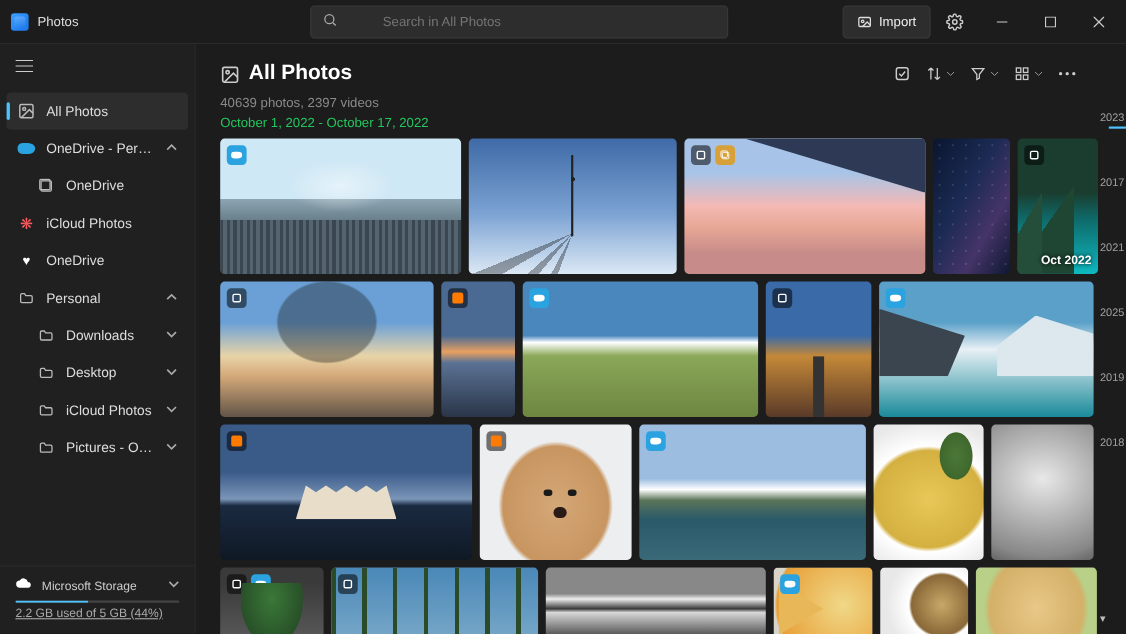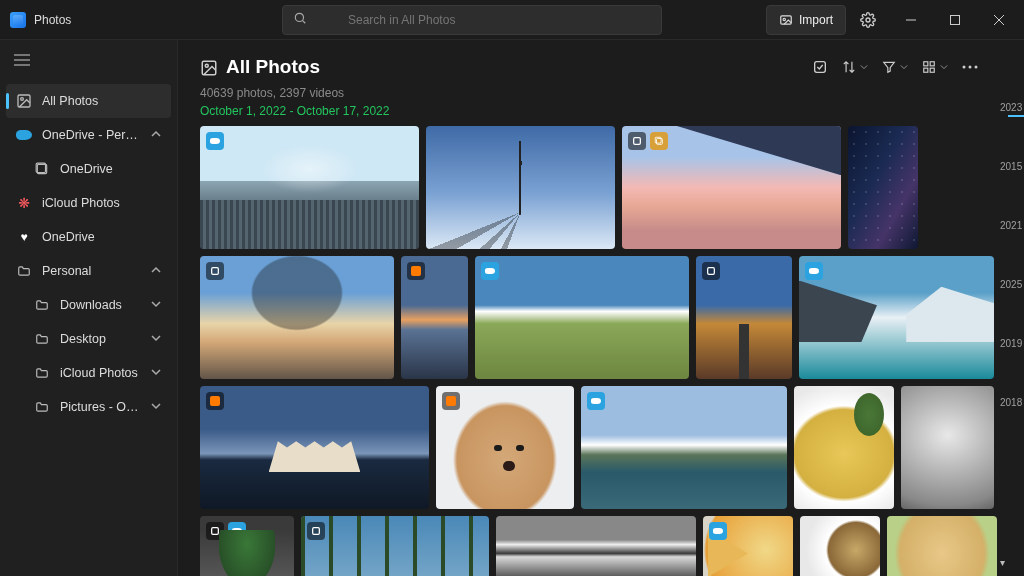--- a/index.html
+++ b/index.html
@@ -259,20 +259,35 @@
             <svg width="14" height="14" viewBox="0 0 24 24" fill="none" stroke="#bbb" stroke-width="2">
               <path d="M3 7a2 2 0 012-2h4l2 3h8a2 2 0 012 2v7a2 2 0 01-2 2H5a2 2 0 01-2-2V7z"></path>
             </svg>
           </span>
         <span class="lbl">Pictures - OneDrive Personal</span>
         <span class="chev"><svg width="10" height="10" viewBox="0 0 10 10">
               <path d="M1 3l4 4 4-4" fill="none" stroke="#aaa" stroke-width="1.5"></path>
             </svg></span>
       </div>
     </div>
+    <div class="storage">
+      <div class="row1">
+        <span><svg width="16" height="12" viewBox="0 0 24 18">
+              <path d="M6 14a5 5 0 010-10 6 6 0 0111 2 4 4 0 010 8H6z" fill="#fff"></path>
+            </svg></span>
+        <span class="storage-title">Microsoft Storage</span>
+        <span class="chev"><svg width="10" height="10" viewBox="0 0 10 10">
+              <path d="M1 3l4 4 4-4" fill="none" stroke="#aaa" stroke-width="1.5"></path>
+            </svg></span>
+      </div>
+      <div class="bar">
+          <div class="bar-fill"></div>
+        </div>
+      <div class="row2">2.2 GB used of 5 GB (44%)</div>
+    </div>
   </div>
 
   <div class="content">
     <div class="scroll-area">
       <div class="toolbar">
         <div class="header-left">
           <span class="h-icon"><svg width="18" height="18" viewBox="0 0 24 24" fill="none" stroke="#ccc" stroke-width="2">
                 <rect x="3" y="3" width="18" height="18" rx="2"></rect>
                 <circle cx="9" cy="9" r="2"></circle>
                 <path d="M21 15l-5-5L5 21"></path>
@@ -341,20 +356,30 @@
               </div>
               <div class="badge" style="background:#d8a038">
                 <svg width="10" height="10" viewBox="0 0 24 24" fill="none" stroke="#fff" stroke-width="2">
                   <rect x="6" y="6" width="14" height="14" rx="2"></rect>
                   <rect x="3" y="3" width="14" height="14" rx="2"></rect>
                 </svg>
               </div>
             </div>
         </div>
         <div class="thumb night-sky" style="flex:0 0 70px"></div>
+        <div class="thumb forest" style="flex:0 0 73px">
+          <div class="badge-row">
+              <div class="badge hdr">
+                <svg width="10" height="10" viewBox="0 0 24 24" fill="none" stroke="#fff" stroke-width="3">
+                  <rect x="4" y="4" width="16" height="16" rx="3"></rect>
+                </svg>
+              </div>
+            </div>
+          <div class="date-label">Oct 2022</div>
+        </div>
       </div>
 
       <div class="grid-row">
         <div class="thumb tree-sunset" style="flex:0 0 194px">
           <div class="badge-row">
               <div class="badge hdr">
                 <svg width="10" height="10" viewBox="0 0 24 24" fill="none" stroke="#fff" stroke-width="3">
                   <rect x="4" y="4" width="16" height="16" rx="3"></rect>
                 </svg>
               </div>
@@ -433,21 +458,21 @@
             </div>
         </div>
         <div class="thumb coffee" style="flex:0 0 80px;height:68px"></div>
         <div class="thumb pup2" style="flex:0 0 110px;height:68px"></div>
       </div>
     </div>
 
     <div class="timeline">
       <div class="tl-marker"></div>
       <div class="tl-year">2023</div>
-      <div class="tl-year">2015</div>
+      <div class="tl-year">2017</div>
       <div class="tl-year">2021</div>
       <div class="tl-year">2025</div>
       <div class="tl-year">2019</div>
       <div class="tl-year">2018</div>
       <span class="more-arrow">▾</span>
     </div>
   </div>
 </div>
 
 </body></html>

